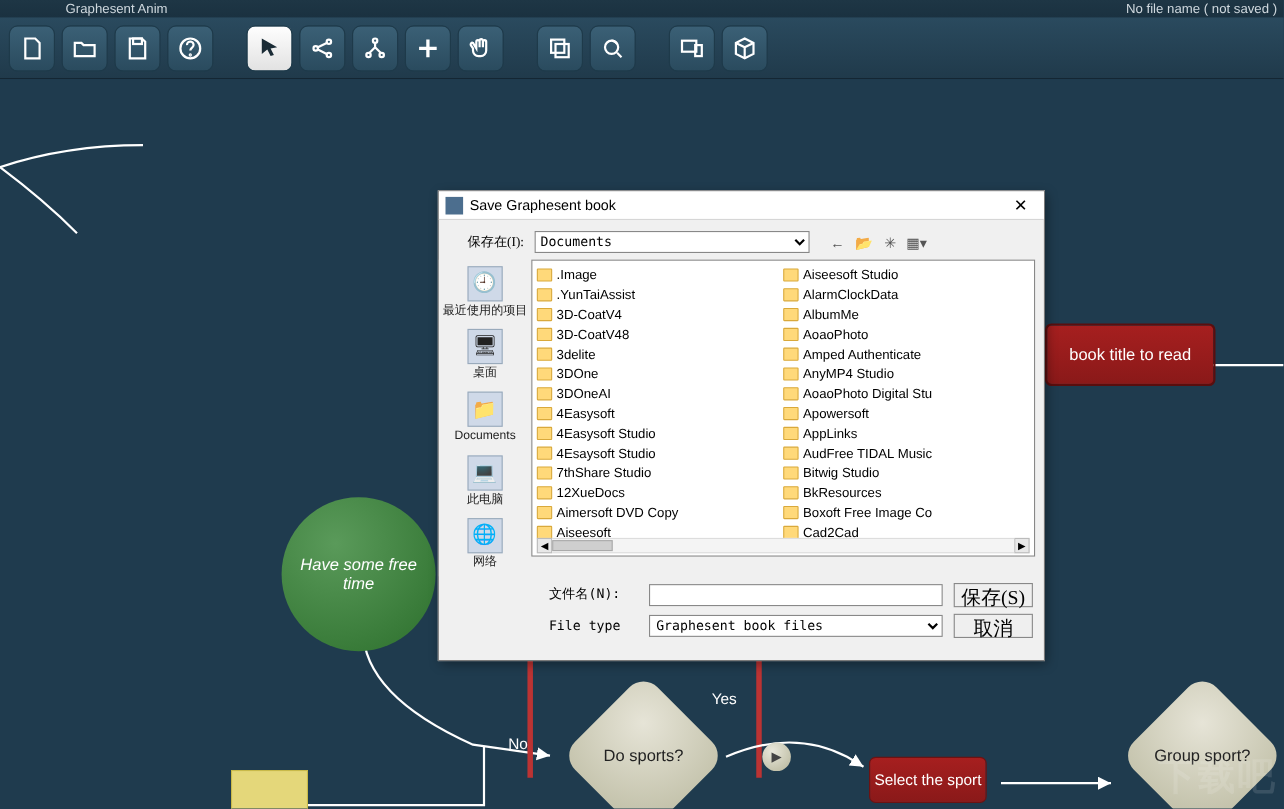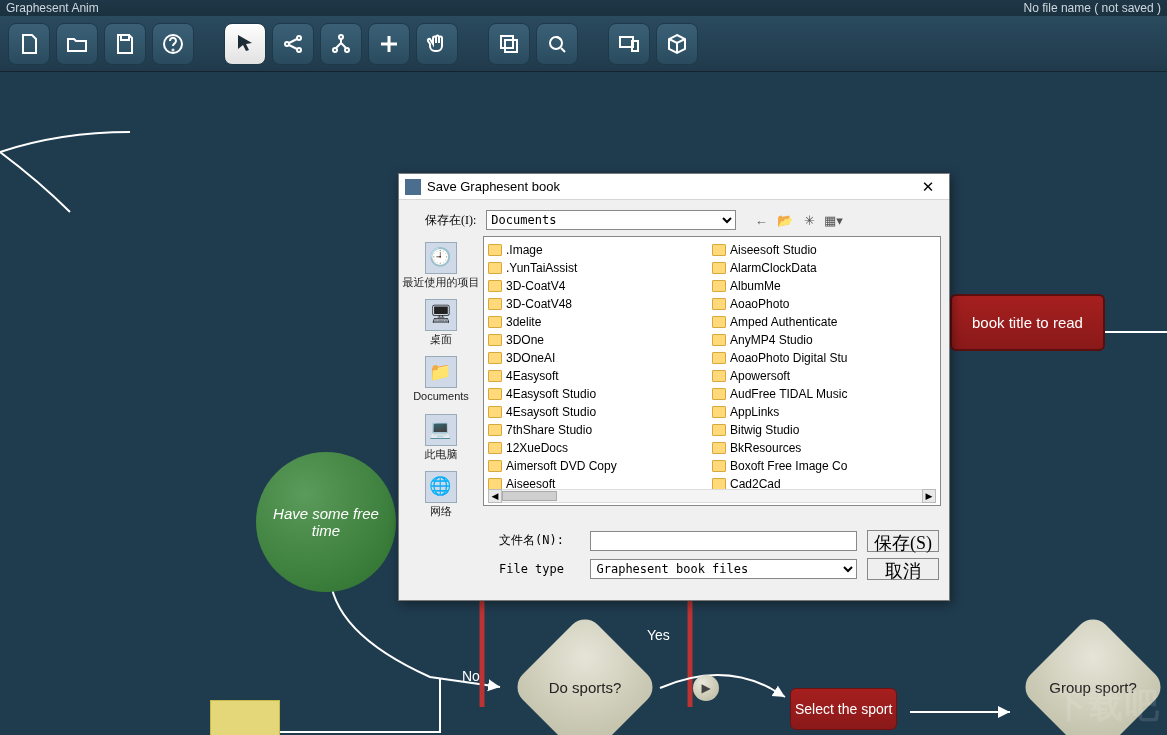--- a/index.html
+++ b/index.html
@@ -1,20 +1,20 @@
 <!DOCTYPE html>
 <html><head>
 <meta charset="utf-8">
 <style>
 * { box-sizing: border-box; margin: 0; padding: 0; font-family: "Microsoft YaHei", Arial, sans-serif; }
 body { width: 1167px; height: 735px; overflow: hidden; background: #234054; position: relative; }
 
 
 .menubar { height: 16px; background: linear-gradient(#1e3645,#1a3140); display: flex; align-items: center; padding: 0 6px; color: #cfd8de; font-size: 12px; }
-.menubar .title { flex: 0 0 200px; }
+.menubar .title { flex: 0 0 200px; text-align: center; }
 .menubar .menus { display: flex; gap: 60px; margin-left: 30px; }
 .menubar .menu { padding: 0 8px; background: #2e4a5c; border-radius: 3px; color: #fff; font-size: 11px; visibility:hidden;}
 .menubar .right { margin-left: auto; color: #cfd8de; font-size: 12px; }
 
 .toolbar { height: 56px; background: linear-gradient(#2a4a5e,#203a4b); display: flex; align-items: center; padding: 0 4px; gap: 6px; border-bottom: 1px solid #132430;}
 .tool-group { display: flex; gap: 6px; padding: 0 4px;}
 .tool-sep { width: 10px; }
 .tool-btn { width: 42px; height: 42px; border-radius: 8px; background: linear-gradient(#3b6076,#2a4b5e); border: 1px solid #1e3a4a; display: flex; align-items: center; justify-content: center; color: #fff; cursor: pointer; }
 .tool-btn.active { background: linear-gradient(#fefefe,#e2e2e2); color: #1b2c36; }
 .tool-btn svg { width: 24px; height: 24px; }
@@ -350,25 +350,25 @@
           <div class="file-item">
             <span class="fico"></span>
             <span>AoaoPhoto Digital Stu</span>
           </div>
           <div class="file-item">
             <span class="fico"></span>
             <span>Apowersoft</span>
           </div>
           <div class="file-item">
             <span class="fico"></span>
+            <span>AppLinks</span>
+          </div>
+          <div class="file-item">
+            <span class="fico"></span>
             <span>AudFree TIDAL Music</span>
-          </div>
-          <div class="file-item">
-            <span class="fico"></span>
-            <span>AppLinks</span>
           </div>
           <div class="file-item">
             <span class="fico"></span>
             <span>Bitwig Studio</span>
           </div>
           <div class="file-item">
             <span class="fico"></span>
             <span>BkResources</span>
           </div>
           <div class="file-item">

